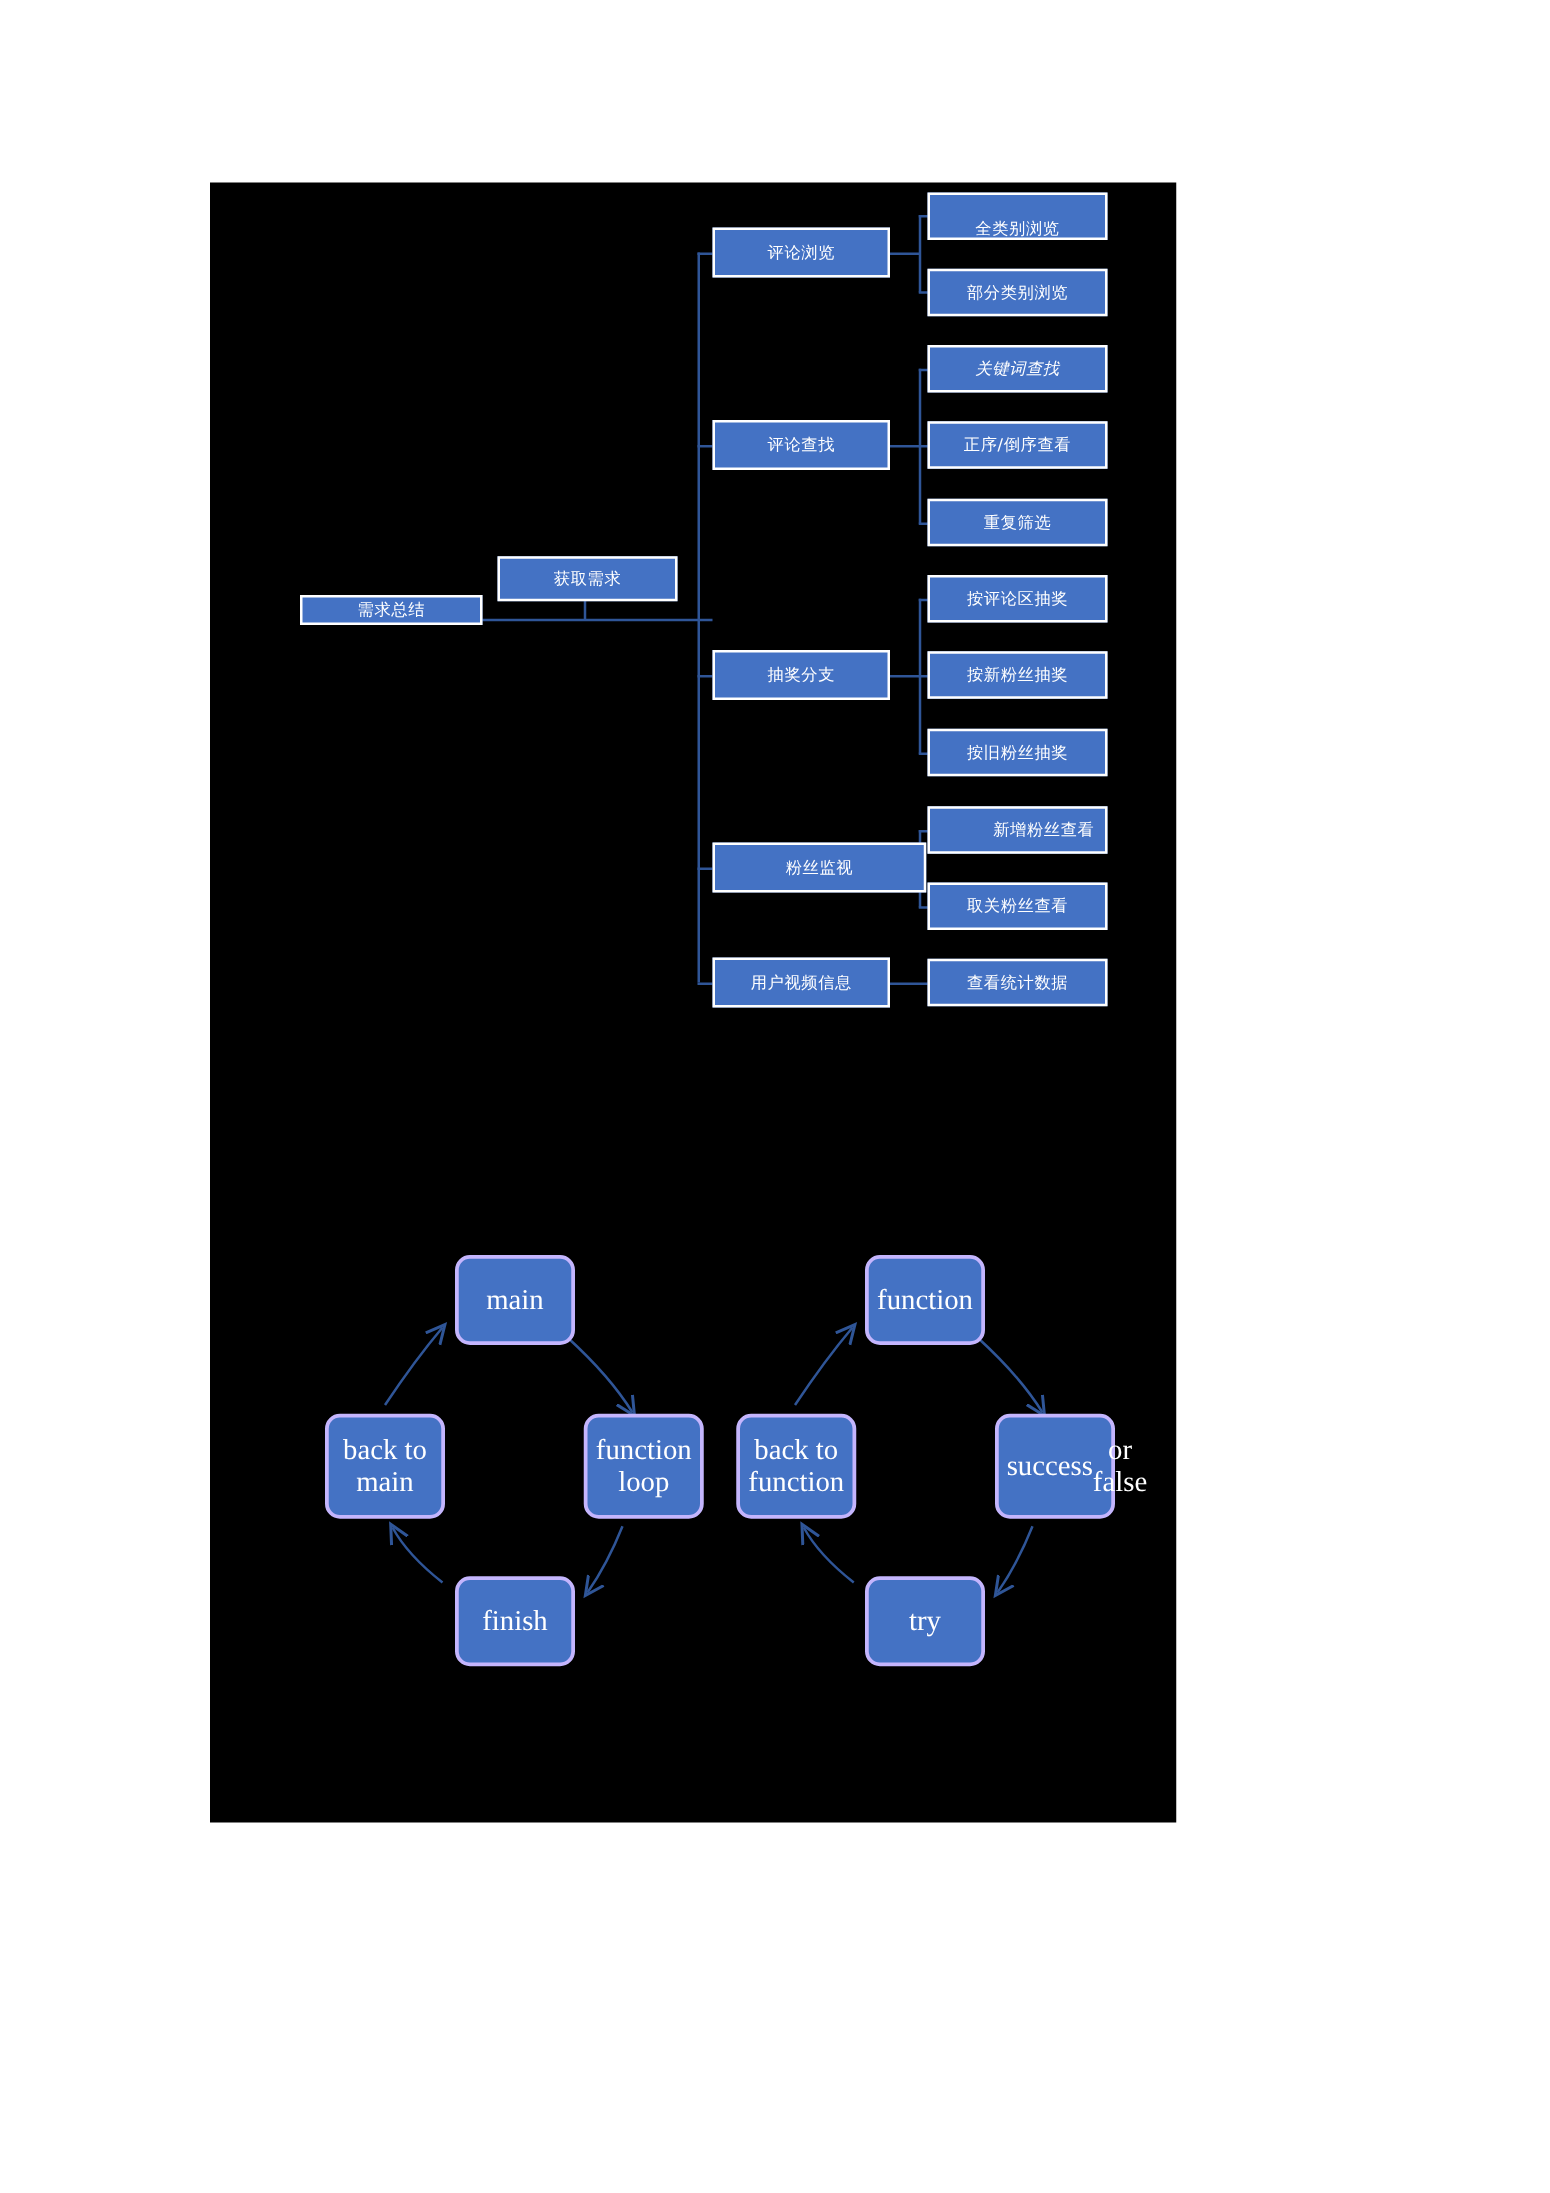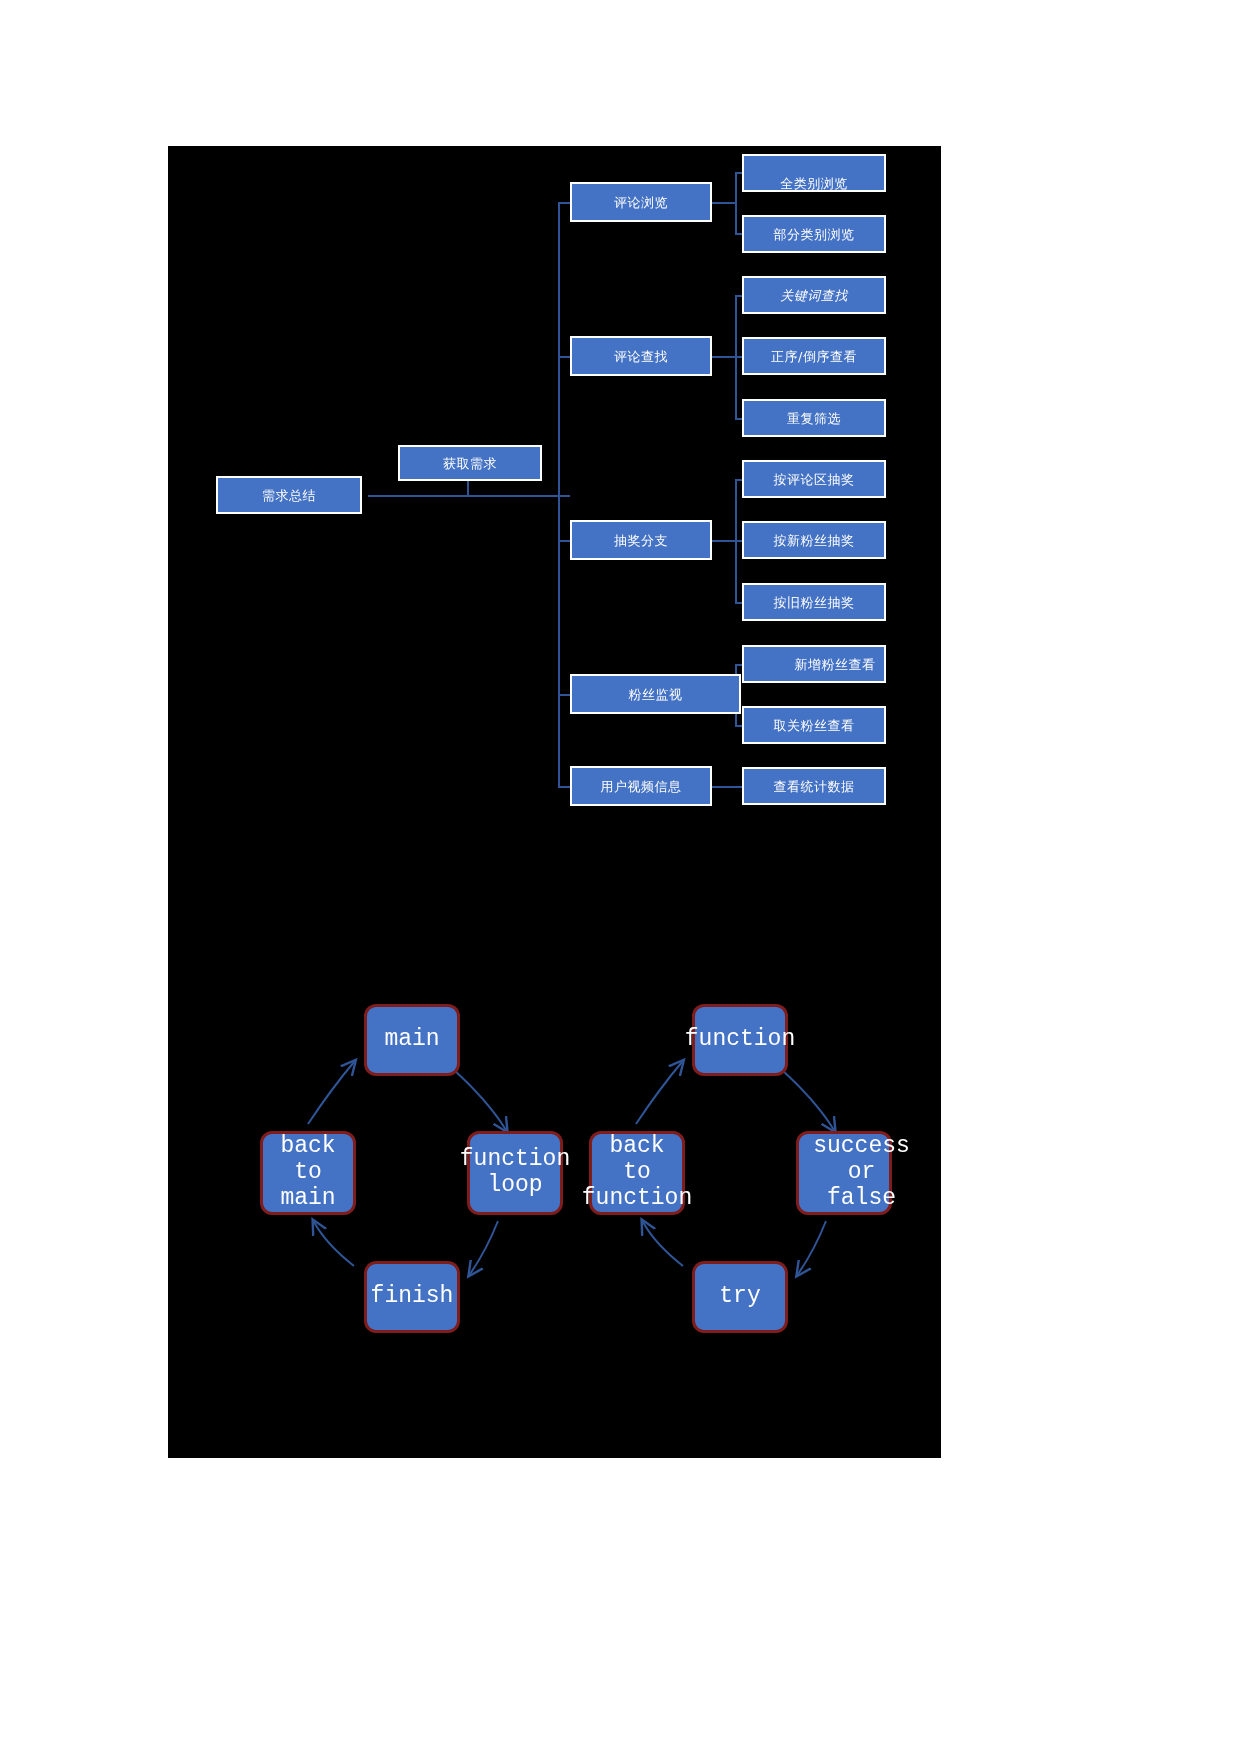--- a/index.html
+++ b/index.html
@@ -58,28 +58,28 @@
     background: #2f5597;
   }
   .mm-h { height: 2px; }
   .mm-v { width: 2px; }
 
   
   .fc-box {
     position: absolute;
     box-sizing: border-box;
     background: #4472c4;
-    border: 3px solid #7f1d1d;
+    border: 3px solid #c4b5fd;
     border-radius: 12px;
     color: #ffffff;
     display: flex;
     align-items: center;
     justify-content: center;
     text-align: center;
-    font-family: Liberation Mono, monospace;
+    font-family: Liberation Serif, serif;
     font-size: 23px;
     line-height: 1.12;
   }
   .fc-box span { display: block; }
 
   #fc-arrows {
     position: absolute;
     left: 0;
     top: 0;
     width: 773px;
@@ -124,21 +124,21 @@
       <div class="mm-line mm-h" style="left:567px; top:394px; width:8px;"></div>
       <div class="mm-line mm-h" style="left:567px; top:456px; width:8px;"></div>
 
       <div class="mm-line mm-h" style="left:544px; top:548px; width:24px;"></div>
       <div class="mm-line mm-v" style="left:567px; top:518px; height:62px;"></div>
       <div class="mm-line mm-h" style="left:567px; top:518px; width:8px;"></div>
       <div class="mm-line mm-h" style="left:567px; top:579px; width:8px;"></div>
 
       <div class="mm-line mm-h" style="left:544px; top:640px; width:31px;"></div>
 
-      <div class="mm-box" style="left:48px; top:330px; width:146px; height:38px;">
+      <div class="mm-box" style="left:72px; top:330px; width:146px; height:24px;">
         <span>需求总结</span>
       </div>
 
       <div class="mm-box" style="left:230px; top:299px; width:144px; height:36px;">
         <span>获取需求</span>
       </div>
 
       <div class="mm-box" style="left:402px; top:36px; width:142px; height:40px;">
         <span>评论浏览</span>
       </div>
@@ -231,21 +231,21 @@
 
       <div class="fc-box" style="left:92px; top:985px; width:96px; height:84px; flex-direction:column;">
         <span>back to</span>
         <span>main</span>
       </div>
 
       <div class="fc-box" style="left:524px; top:858px; width:96px; height:72px;">
         <span>function</span>
       </div>
 
-      <div class="fc-box" style="left:628px; top:985px; width:96px; height:84px; flex-direction:column;padding-left:35px;">
+      <div class="fc-box" style="left:628px; top:985px; width:96px; height:84px; flex-direction:row;padding-left:35px;">
         <span>success</span>
         <span>or false</span>
       </div>
 
       <div class="fc-box" style="left:524px; top:1115px; width:96px; height:72px;">
         <span>try</span>
       </div>
 
       <div class="fc-box" style="left:421px; top:985px; width:96px; height:84px; flex-direction:column;">
         <span>back to</span>

